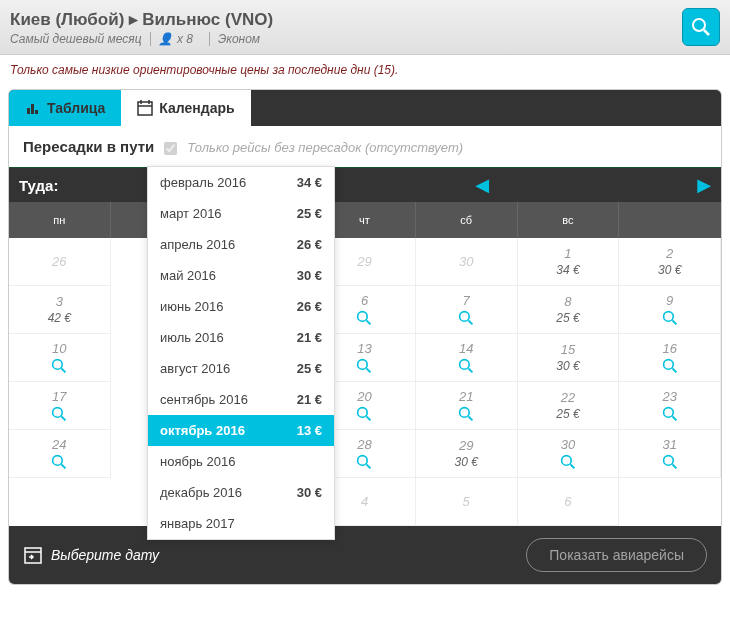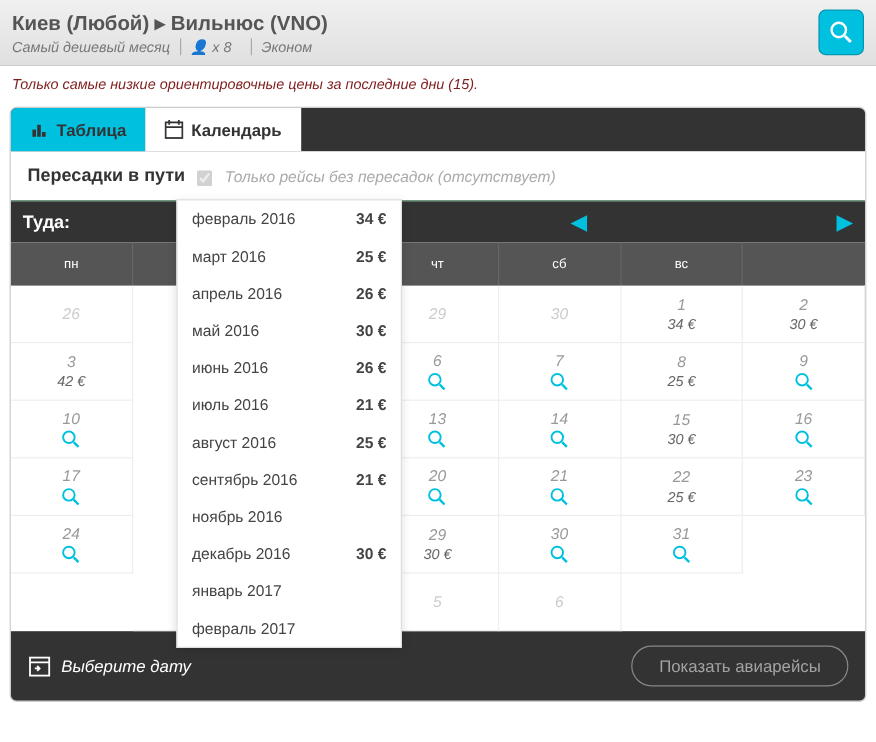--- a/index.html
+++ b/index.html
@@ -265,20 +265,29 @@
           <div class="day-search">
             <svg width="16" height="16" viewBox="0 0 20 20">
               <circle cx="8" cy="8" r="6" stroke="#00c0e0" stroke-width="2" fill="none"></circle>
               <line x1="13" y1="13" x2="18" y2="18" stroke="#00c0e0" stroke-width="2.5"></line>
             </svg>
           </div>
         </div>
         <div class="day-cell hidden-col"></div>
         <div class="day-cell hidden-col"></div>
         <div class="day-cell">
+          <div class="day-num">28</div>
+          <div class="day-search">
+            <svg width="16" height="16" viewBox="0 0 20 20">
+              <circle cx="8" cy="8" r="6" stroke="#00c0e0" stroke-width="2" fill="none"></circle>
+              <line x1="13" y1="13" x2="18" y2="18" stroke="#00c0e0" stroke-width="2.5"></line>
+            </svg>
+          </div>
+        </div>
+        <div class="day-cell">
           <div class="day-num">29</div>
           <div class="day-price">30 €</div>
         </div>
         <div class="day-cell">
           <div class="day-num">30</div>
           <div class="day-search">
             <svg width="16" height="16" viewBox="0 0 20 20">
               <circle cx="8" cy="8" r="6" stroke="#00c0e0" stroke-width="2" fill="none"></circle>
               <line x1="13" y1="13" x2="18" y2="18" stroke="#00c0e0" stroke-width="2.5"></line>
             </svg>
@@ -335,34 +344,34 @@
           <span class="m-price">21 €</span>
         </div>
         <div class="month-item">
           <span>август 2016</span>
           <span class="m-price">25 €</span>
         </div>
         <div class="month-item">
           <span>сентябрь 2016</span>
           <span class="m-price">21 €</span>
         </div>
+        <div class="month-item selected">
+          <span>октябрь 2016</span>
+          <span class="m-price">13 €</span>
+        </div>
         <div class="month-item">
           <span>ноябрь 2016</span>
           <span class="m-price"></span>
         </div>
         <div class="month-item">
           <span>декабрь 2016</span>
           <span class="m-price">30 €</span>
         </div>
         <div class="month-item">
           <span>январь 2017</span>
-          <span class="m-price"></span>
-        </div>
-        <div class="month-item">
-          <span>февраль 2017</span>
           <span class="m-price"></span>
         </div>
       </div>
   </div>
 
   <div class="footer">
     <div class="footer-left">
       <svg width="20" height="20" viewBox="0 0 20 20">
           <rect x="2" y="3" width="16" height="15" stroke="#fff" fill="none" stroke-width="1.5"></rect>
           <line x1="2" y1="7" x2="18" y2="7" stroke="#fff" stroke-width="1.5"></line>

